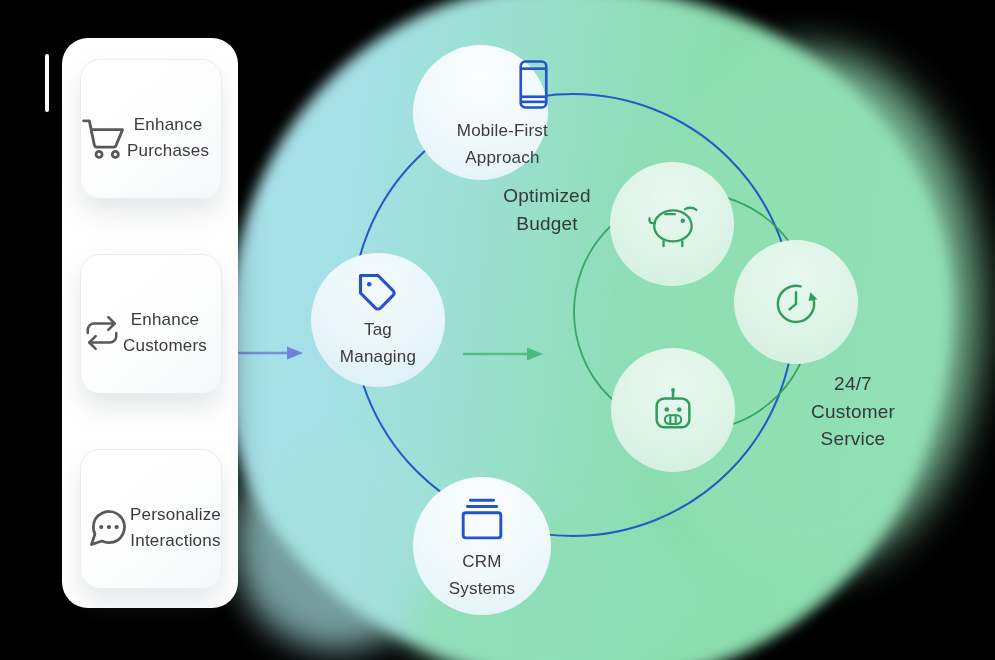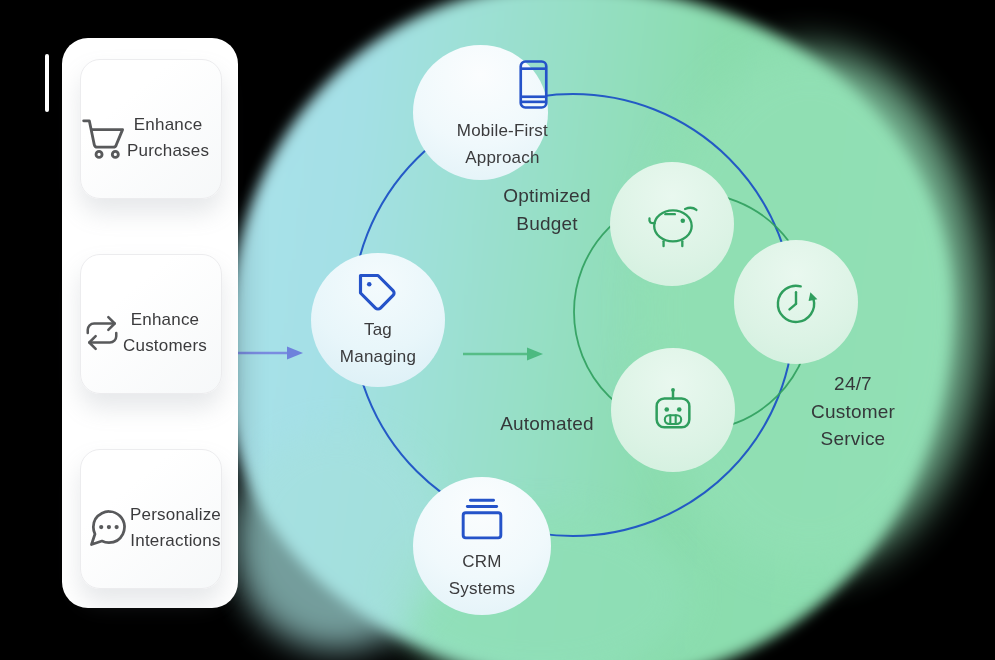--- a/index.html
+++ b/index.html
@@ -219,21 +219,20 @@
       </svg>
     </div>
   </div>
 
   <div class="float-label" style="left:462px;top:182px;width:170px;">
     <span class="line">Optimized</span>
     <span class="line">Budget</span>
   </div>
 
   <div class="float-label" style="left:462px;top:410px;width:170px;">
-    <span class="line">Automated</span>
   </div>
 
   <div class="float-label" style="left:768px;top:370px;width:170px;">
     <span class="line">24/7</span>
     <span class="line">Customer</span>
     <span class="line">Service</span>
   </div>
 
 </div>
 

